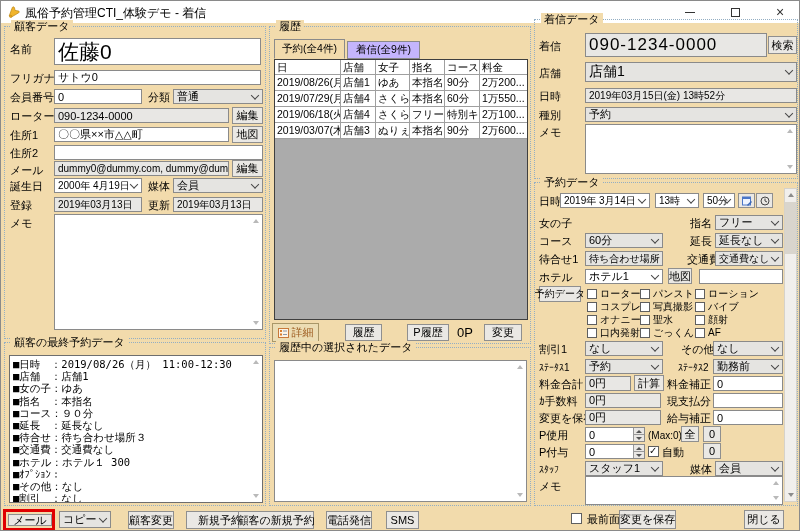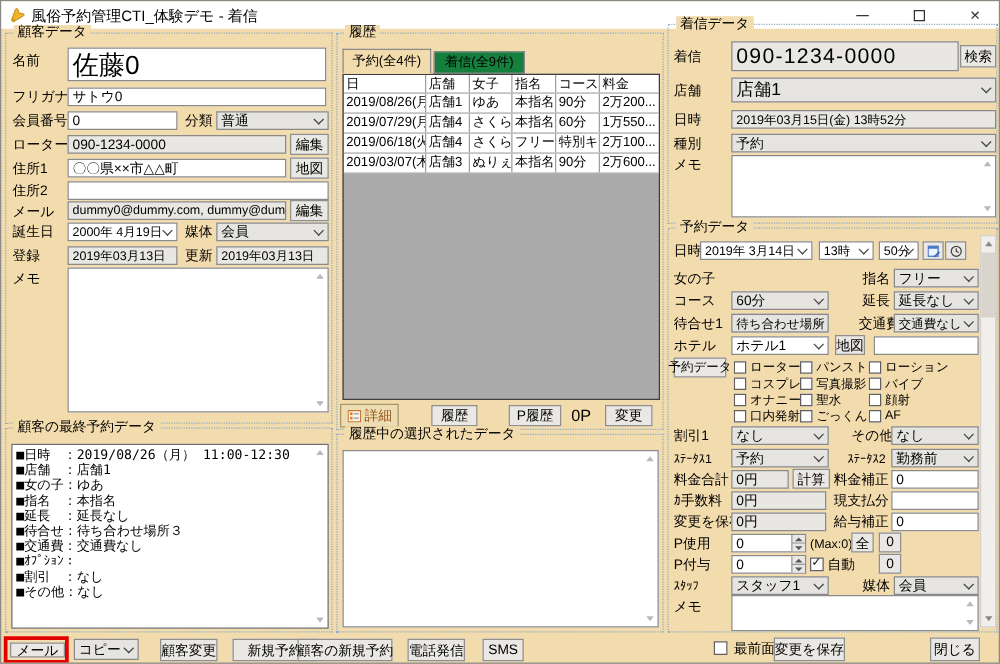--- a/index.html
+++ b/index.html
@@ -29,21 +29,21 @@
   .ta{position:absolute;background:#fff;border:1px solid #8a8a8a;box-sizing:border-box;overflow:hidden;}
   .sarr{position:absolute;right:3px;width:0;height:0;border-left:3px solid transparent;border-right:3px solid transparent;}
   .sarr.up{top:4px;border-bottom:4px solid #b9b9b9;}
   .sarr.dn{bottom:4px;border-top:4px solid #b9b9b9;}
   .cbx{position:relative;display:inline-block;width:10px;height:10px;background:#fff;border:1px solid #5f5f5f;box-sizing:border-box;flex:none;}
   .cbx.checked::after{content:"\2713";position:absolute;left:0px;top:-2px;font-size:10px;color:#111;}
   .cb-abs{position:absolute;width:11px;height:11px;background:#fff;border:1px solid #5f5f5f;box-sizing:border-box;}
   
   .tab{position:absolute;border:1px solid #8a8a8a;box-sizing:border-box;background:#f2dbac;font-size:10.5px;display:flex;align-items:center;justify-content:center;white-space:nowrap;}
   .tab.active{z-index:2;border-bottom:1px solid #f2dbac;}
-  .tab.inactive{background:#15803d;}
+  .tab.inactive{background:#c4b5fd;}
   
   .htable{position:absolute;background:#ababab;border:1px solid #3f3f3f;box-sizing:border-box;display:flex;flex-direction:column;overflow:hidden;}
   .trow{display:flex;height:15px;background:#fff;border-bottom:1px solid #9f9f9f;flex:none;}
   .trow.thead{height:14px;}
   .tc{box-sizing:border-box;border-right:1px solid #9f9f9f;font-size:10.5px;line-height:14px;padding-left:2px;overflow:hidden;white-space:nowrap;}
   
   .lline{font-size:10.5px;line-height:12.2px;white-space:pre;}
   .mono{font-family:"DejaVu Sans Mono","Liberation Mono",monospace;}
   
   .spin{position:absolute;background:#fff;border:1px solid #8a8a8a;box-sizing:border-box;font-size:11px;display:flex;align-items:center;padding:0 13px 0 3px;}
@@ -157,26 +157,28 @@
 
   <div class="gb" style="left:3px;top:341px;width:262px;height:164px;">
     <span class="gb-t">顧客の最終予約データ</span>
     <div class="ta mono" style="left:4px;top:12px;width:254px;height:148px;padding:2px 3px;border-color:#6e6e6e;">
       <span class="sarr up"></span>
       <span class="sarr dn"></span>
     <div class="lline">■日時　：2019/08/26（月） 11:00-12:30</div>
         <div class="lline">■店舗　：店舗1</div>
         <div class="lline">■女の子：ゆあ</div>
         <div class="lline">■指名　：本指名</div>
+        <div class="lline">■コース：９０分</div>
         <div class="lline">■延長　：延長なし</div>
         <div class="lline">■待合せ：待ち合わせ場所３</div>
         <div class="lline">■交通費：交通費なし</div>
+        <div class="lline">■ホテル：ホテル１ 300</div>
         <div class="lline">■ｵﾌﾟｼｮﾝ：</div>
+        <div class="lline">■その他：なし</div>
         <div class="lline">■割引　：なし</div>
-        <div class="lline">■その他：なし</div>
       </div>
   </div>
 
   <div class="gb" style="left:268px;top:25px;width:262px;height:318px;">
     <span class="gb-t">履歴</span>
     <div class="tab active" style="left:4px;top:12px;width:71px;height:20px;">
         <span>予約(全4件)</span>
       </div>
     <div class="tab inactive" style="left:77px;top:14px;width:73px;height:18px;">
         <span>着信(全9件)</span>

